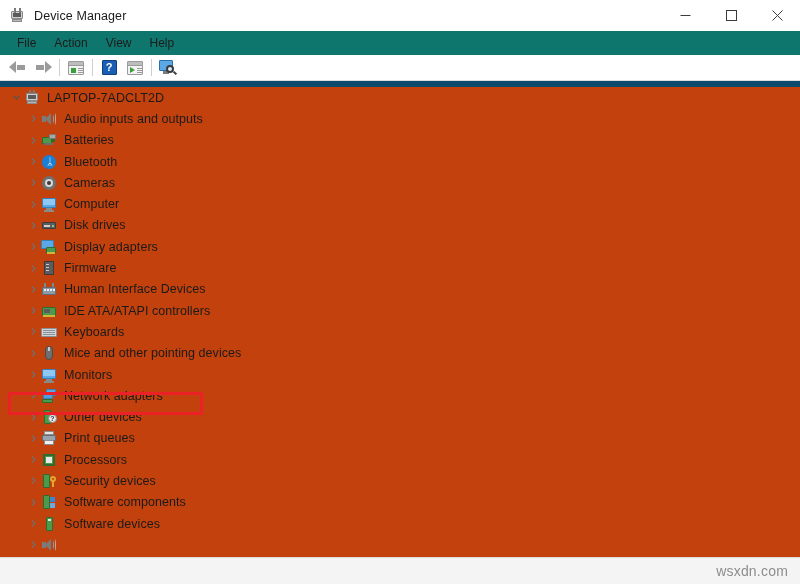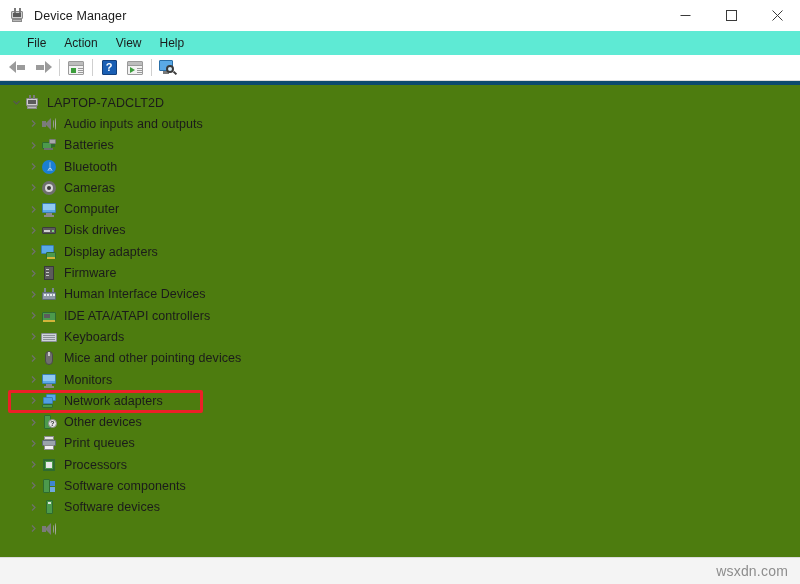--- a/index.html
+++ b/index.html
@@ -100,24 +100,24 @@
     padding: 0;
     cursor: default;
   }
   .win-btn svg { display: block; }
   .win-btn .gl { stroke: #3a3a3a; stroke-width: 1; fill: none; }
 
   
   #menubar {
     height: 24px;
     min-height: 24px;
-    background: #5eead4;
-    display: flex;
-    align-items: center;
-    padding-left: 18px;
+    background: #0f766e;
+    display: flex;
+    align-items: center;
+    padding-left: 8px;
   }
   .menu-item {
     font-size: 12px;
     color: #1b1b1b;
     padding: 3px 9px 4px 9px;
     white-space: nowrap;
     cursor: default;
   }
 
   
@@ -237,25 +237,25 @@
   }
   .scan-ico .handle {
     position: absolute; left: 14px; top: 12px;
     width: 4px; height: 2px; background: #3a3a3a;
     transform: rotate(45deg);
   }
 
   
   #tree-panel {
     flex: 1;
-    background: #4d7c0f;
-    border-top: 4px solid #0c4a6e;
+    background: #c2410c;
+    border-top: 6px solid #0c4a6e;
     position: relative;
     overflow: hidden;
-    padding-top: 7px;
+    padding-top: 0;
   }
   .tree-row {
     height: 21.3px;
     display: flex;
     align-items: center;
     cursor: default;
     position: relative;
     white-space: nowrap;
   }
   .tree-row.root { padding-left: 9px; }
@@ -755,20 +755,33 @@
             <span class="ic core"></span>
           </span>
           <span class="row-label">Processors</span>
         </div>
         <div class="tree-row child">
           <span class="chev">
             <svg width="9" height="9" viewBox="0 0 9 9">
               <polyline points="3,1.5 6,4.5 3,7.5" fill="none" stroke="#707070" stroke-width="1.2"></polyline>
             </svg>
           </span>
+          <span class="row-icon i-sec">
+            <span class="ic dev"></span>
+            <span class="ic key"></span>
+            <span class="ic sh"></span>
+          </span>
+          <span class="row-label">Security devices</span>
+        </div>
+        <div class="tree-row child">
+          <span class="chev">
+            <svg width="9" height="9" viewBox="0 0 9 9">
+              <polyline points="3,1.5 6,4.5 3,7.5" fill="none" stroke="#707070" stroke-width="1.2"></polyline>
+            </svg>
+          </span>
           <span class="row-icon i-swc">
             <span class="ic dev"></span>
             <span class="ic b1"></span>
             <span class="ic b2"></span>
           </span>
           <span class="row-label">Software components</span>
         </div>
         <div class="tree-row child">
           <span class="chev">
             <svg width="9" height="9" viewBox="0 0 9 9">

